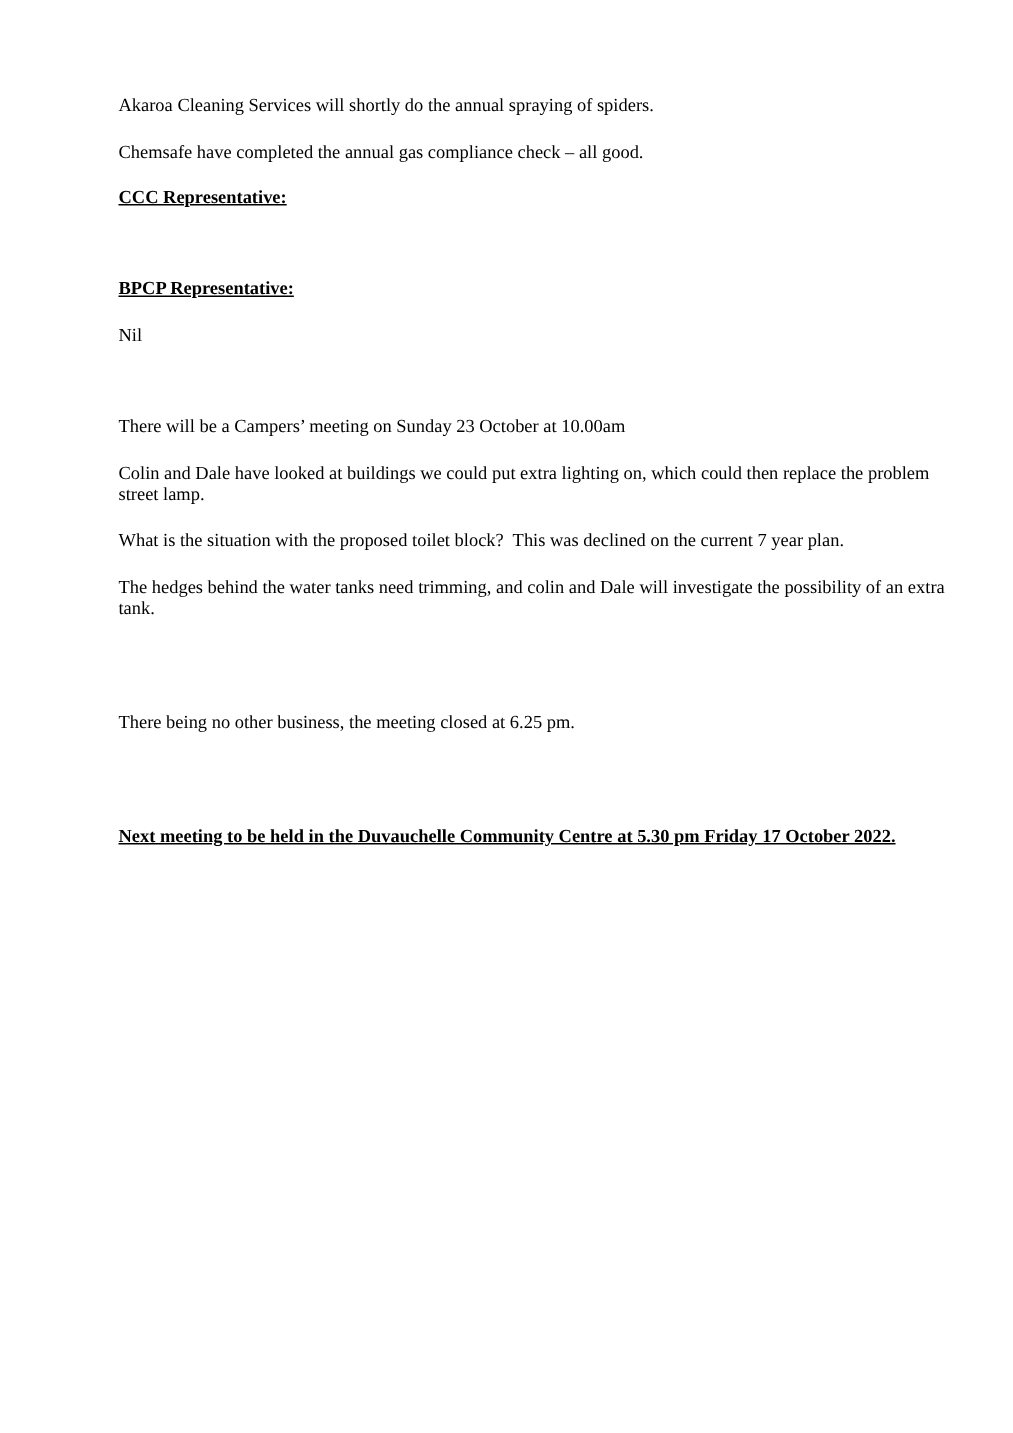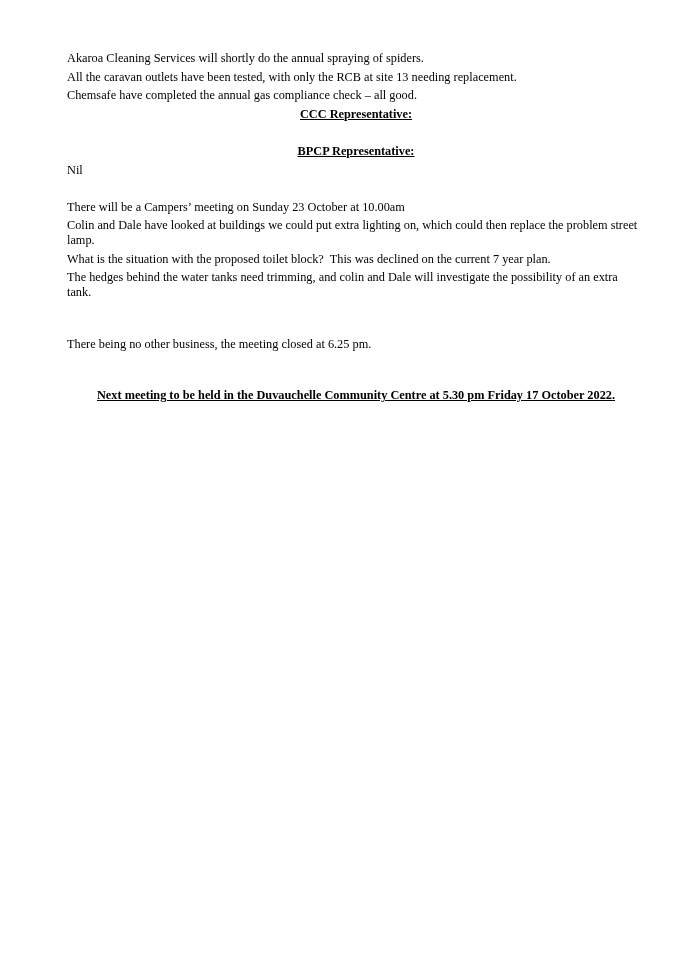--- a/index.html
+++ b/index.html
@@ -18,44 +18,42 @@
   }
   .content {
     position: absolute;
     top: 47px;
     left: 63px;
     width: 586px;
     font-size: 12.3px;
     line-height: 14.6px;
   }
   .line {
-    margin: 4px;
+    margin: 16px;
     padding: 0;
     white-space: pre-wrap;
   }
   .heading {
     font-weight: bold;
     text-decoration: underline;
-    text-align: center;
   }
   .centered {
     text-align: center;
   }
   .blank {
     height: 14.6px;
   }
 </style>
 </head>
 <body>
 
 <div class="page">
   <div class="content">
 
     <p class="line">Akaroa Cleaning Services will shortly do the annual spraying of spiders.</p>
-    <p class="line">All the caravan outlets have been tested, with only the RCB at site 13 needing replacement.</p>
     <p class="line">Chemsafe have completed the annual gas compliance check – all good.</p>
 
     <p class="line heading">CCC Representative:</p>
 
     <div class="blank"></div>
 
     <p class="line heading">BPCP Representative:</p>
     <p class="line">Nil</p>
 
     <div class="blank"></div>

